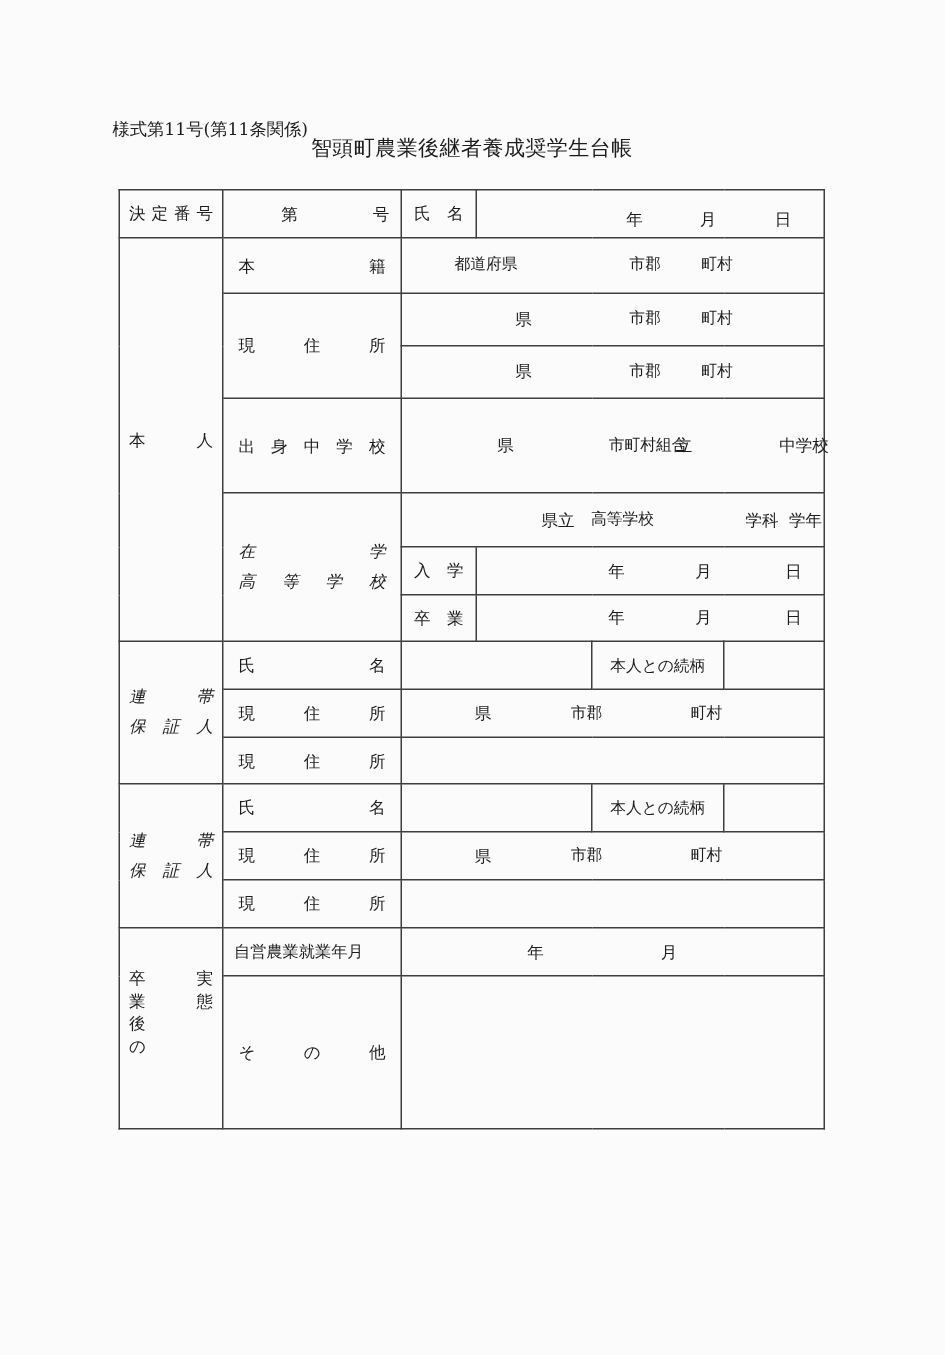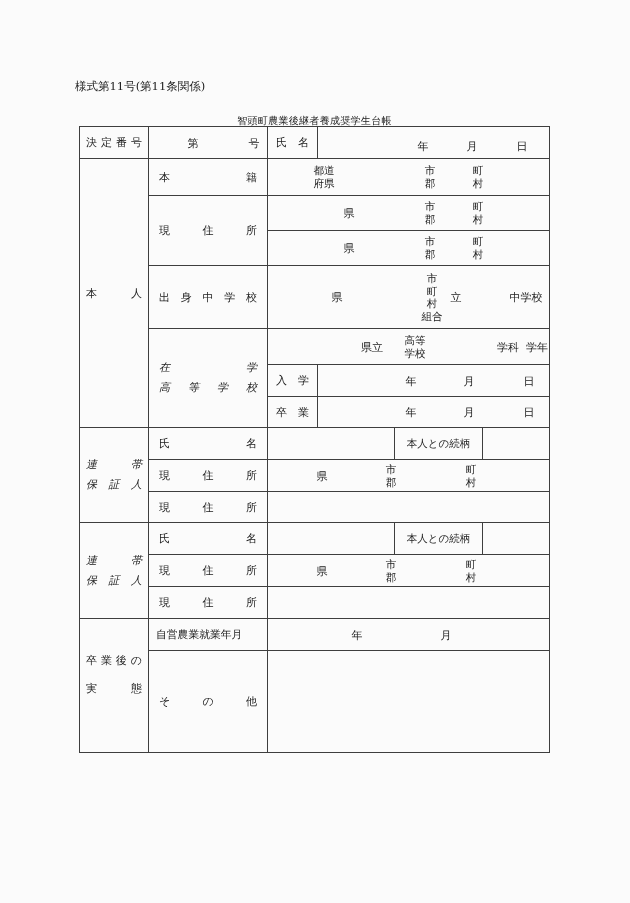--- a/index.html
+++ b/index.html
@@ -12,22 +12,22 @@
   }
   .page {
     position:relative; width:630px; height:903px;
     background:#fbfbfb; overflow:hidden;
   }
   .form-no {
     position:absolute; left:75px; top:79px;
     font-size:11.5px; white-space:nowrap;
   }
   .doc-title {
-    position:absolute; left:79px; top:114px; width:471px;
-    text-align:center; font-size:10px; letter-spacing:0.3px; white-space:nowrap;
+    position:absolute; left:79px; top:90px; width:471px;
+    text-align:center; font-size:14px; letter-spacing:0.3px; white-space:nowrap;
   }
   table.register {
     position:absolute; left:79px; top:126px;
     border-collapse:collapse; table-layout:fixed; width:471px;
   }
   td {
     border:1px solid #3e3e3e; padding:0;
     font-size:11px; vertical-align:middle; position:relative;
     overflow:visible;
   }
@@ -40,27 +40,27 @@
   .ci {
     position:absolute; top:50%; left:0;
     transform:translate(-50%,-50%);
     white-space:nowrap; text-align:center;
   }
   .bi {
     position:absolute; bottom:4px; left:0;
     transform:translateX(-50%); white-space:nowrap;
   }
   .stack {
-    display:flex; flex-direction:column; align-items:center;
+    display:flex; flex-direction:row; align-items:center;
     line-height:13px; font-size:10.5px;
   }
   .stack4 { line-height:12.5px; }
   .relation { text-align:center; font-size:10.5px; }
   .tight-label { padding-left:7px; font-size:10.8px; white-space:nowrap; }
-  .aftergrad { display:flex; flex-direction:column; gap:13px; margin-bottom:22px; }
+  .aftergrad { display:flex; flex-direction:row; gap:13px; margin-bottom:22px; }
 </style>
 </head>
 <body>
 
 <div class="page">
 
   <div class="form-no">様式第11号(第11条関係)</div>
   <div class="doc-title">智頭町農業後継者養成奨学生台帳</div>
 
   <table class="register">
@@ -151,21 +151,21 @@
       </td>
       <td colspan="4">
         <span class="ci" style="left:69px">県</span>
         <div class="ci stack stack4" style="left:164px">
           <span>市</span>
           <span>町</span>
           <span>村</span>
           <span>組合</span>
         </div>
         <span class="ci" style="left:188px">立</span>
-        <span class="ci" style="left:258px">中学校</span>
+        <span class="ci" style="left:268px">中学校</span>
       </td>
     </tr>
 
     <tr style="height:36px">
       <td rowspan="3">
         <div class="jlabel line2">在 学</div>
         <div class="jlabel line2">高 等 学 校</div>
       </td>
       <td colspan="4">
         <span class="ci" style="left:104px">県立</span>

